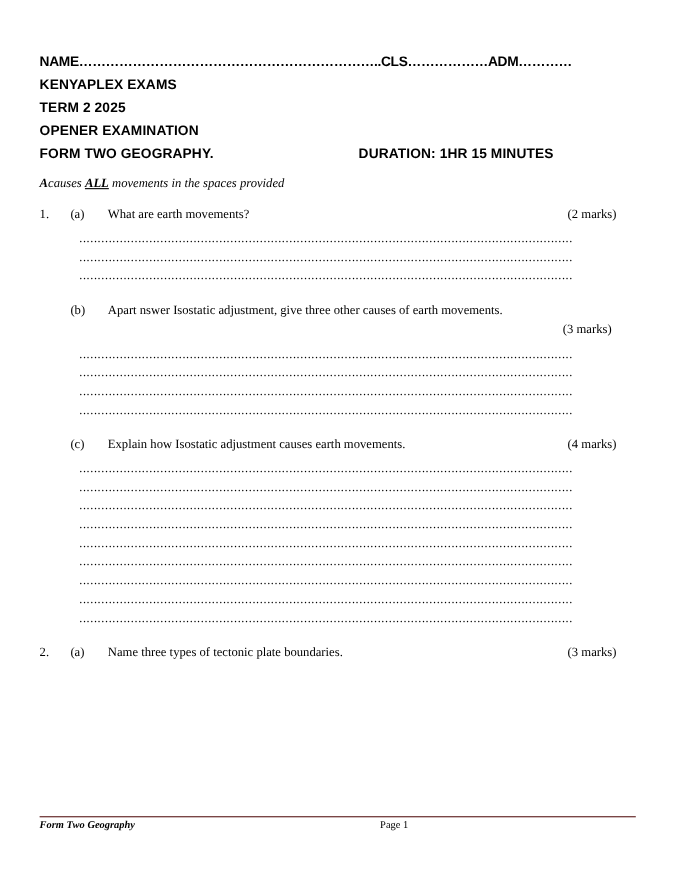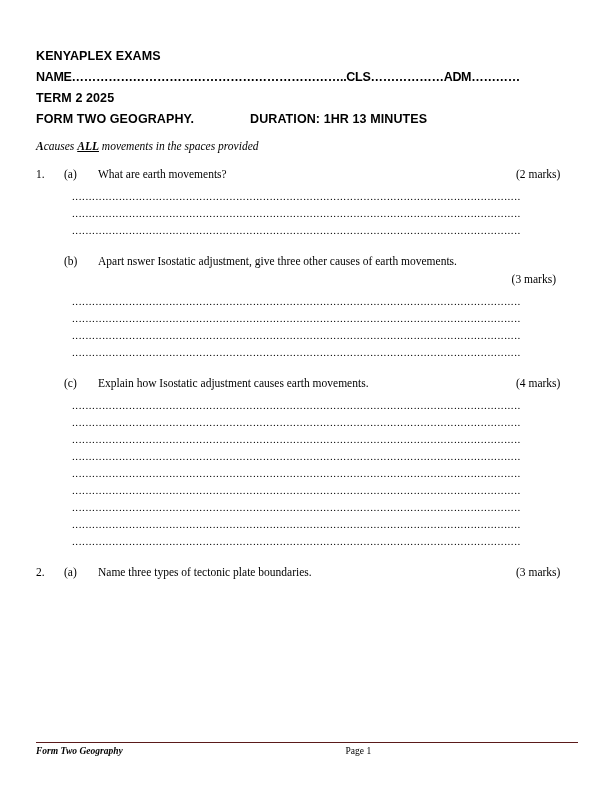--- a/index.html
+++ b/index.html
@@ -37,21 +37,21 @@
     font-size: 12.5px;
   }
   .dots-inline {
     letter-spacing: -0.3px;
   }
   .title-row {
     display: flex;
     align-items: baseline;
   }
   .title-row .left {
-    width: 214px;
+    width: 290px;
   }
   .instruction {
     margin-top: 10px;
     font-family: "Liberation Serif", serif;
     font-style: italic;
     font-size: 11.5px;
   }
   .instruction .bold-underline {
     font-weight: bold;
     text-decoration: underline;
@@ -130,26 +130,27 @@
     padding-right: 30px;
   }
   b { font-weight: normal; }
 </style>
 </head>
 <body>
 
 <div class="page">
 
   <div class="header-block">
+    <div class="header-line name-line dots-inline">NAME…………………………………………………………..CLS………………ADM…………</div>
     <div class="header-line">KENYAPLEX EXAMS</div>
-    <div class="header-line name-line dots-inline">NAME…………………………………………………………..CLS………………ADM…………</div>
     <div class="header-line">TERM 2 2025</div>
+    <div class="header-line">OPENER EXAMINATION</div>
     <div class="header-line title-row">
       <span class="left">FORM TWO GEOGRAPHY.</span>
-      <span>DURATION: 1HR 13 MINUTES</span>
+      <span>DURATION: 1HR 15 MINUTES</span>
     </div>
   </div>
 
   <div class="instruction">
     <span class="lead">A</span><span>causes </span><span class="bold-underline">ALL</span><span> movements in the spaces provided</span>
   </div>
 
   <div class="q-row">
     <span class="q-num">1.</span>
     <span class="q-letter">(a)</span>

